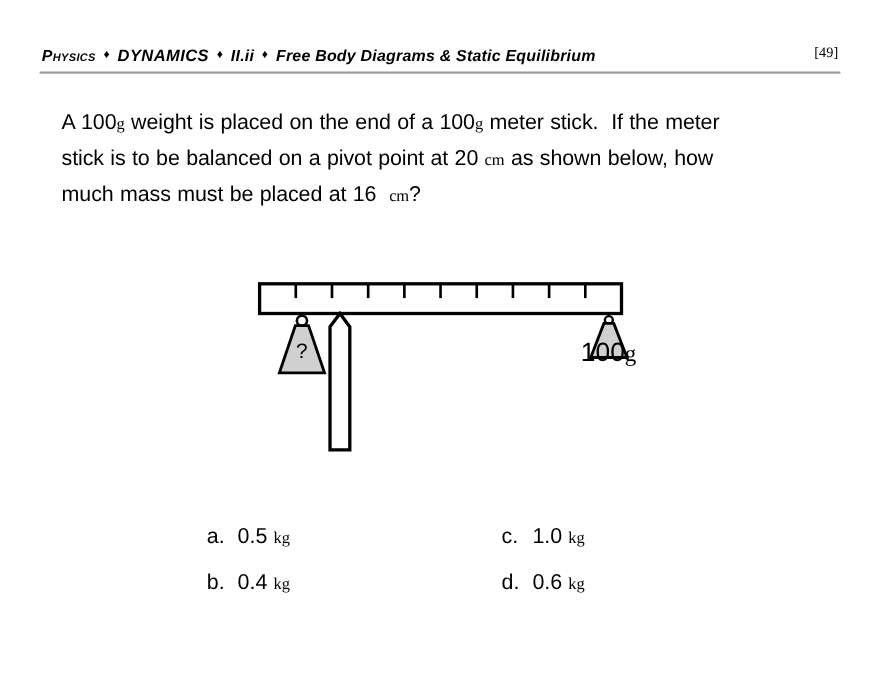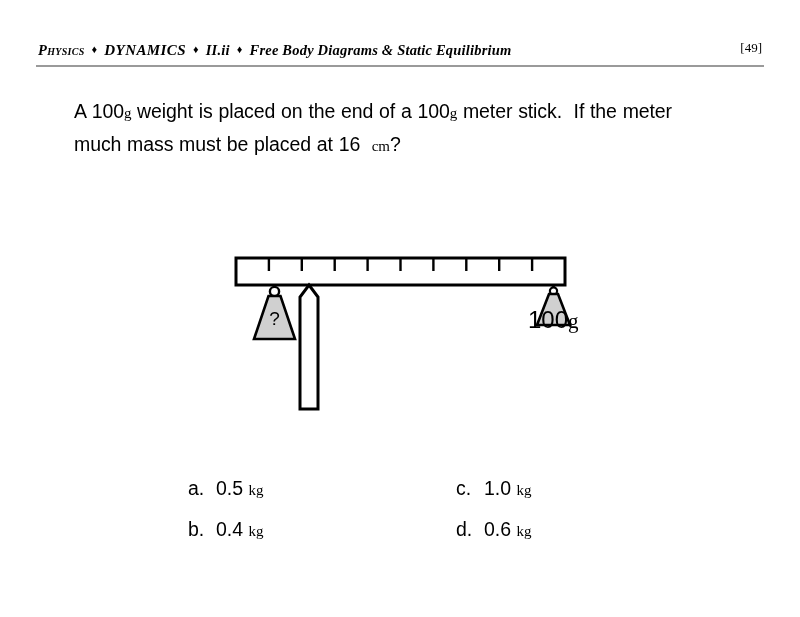--- a/index.html
+++ b/index.html
@@ -22,21 +22,21 @@
     left: 38px;
     top: 42px;
     width: 724px;
     height: 24px;
   }
   .header-crumbs {
     position: absolute;
     left: 0;
     top: 0;
     white-space: nowrap;
-    font-family: Liberation Serif, serif;
+    font-family: Liberation Sans, sans-serif;
     font-style: italic;
     font-weight: bold;
     font-size: 14.5px;
     letter-spacing: 0.2px;
     color: #000;
   }
   .crumb-smallcaps {
     font-variant: small-caps;
     font-size: 14.5px;
     letter-spacing: 0.3px;
@@ -75,21 +75,20 @@
     position: absolute;
     left: 56px;
     top: 96px;
     width: 690px;
     font-family: "Liberation Sans", sans-serif;
     font-size: 19.5px;
     line-height: 31px;
     text-align: justify;
     letter-spacing: -0.1px;
     word-spacing: 0.5px;
-    margin-left: 18px;
   }
   .question-block .line { display: block; white-space: pre; }
   .unit {
     font-family: "Liberation Serif", serif;
     font-size: 15px;
   }
 
   
   .diagram {
     position: absolute;
@@ -130,20 +129,21 @@
 <body>
 
 <div class="page-header">
   <div class="header-crumbs"><span class="crumb-smallcaps">Physics</span><span class="crumb-sep">♦</span><span class="crumb-dynamics">DYNAMICS</span><span class="crumb-sep">♦</span><span class="crumb-section">II.ii</span><span class="crumb-sep">♦</span><span class="crumb-topic">Free Body Diagrams &amp; Static Equilibrium</span></div>
   <div class="header-page-number">[49]</div>
 </div>
 <div class="header-rule"></div>
 
 <div class="question-block">
   <span class="line"><span>A 100</span><span class="unit">g</span><span> weight is placed on the end of a 100</span><span class="unit">g</span><span> meter stick.  If the meter</span></span>
+  <span class="line"><span>stick is to be balanced on a pivot point at 20 </span><span class="unit">cm</span><span> as shown below, how</span></span>
   <span class="line"><span>much mass must be placed at 16  </span><span class="unit">cm</span><span>?</span></span>
 </div>
 
 <svg class="diagram" viewBox="0 0 800 617">
 
   <rect x="236" y="258" width="329" height="27" fill="#ffffff" stroke="#000000" stroke-width="3"></rect>
 
   <g stroke="#000000" stroke-width="2.4">
     <line x1="268.9" y1="258" x2="268.9" y2="271"></line>
     <line x1="301.8" y1="258" x2="301.8" y2="271"></line>

